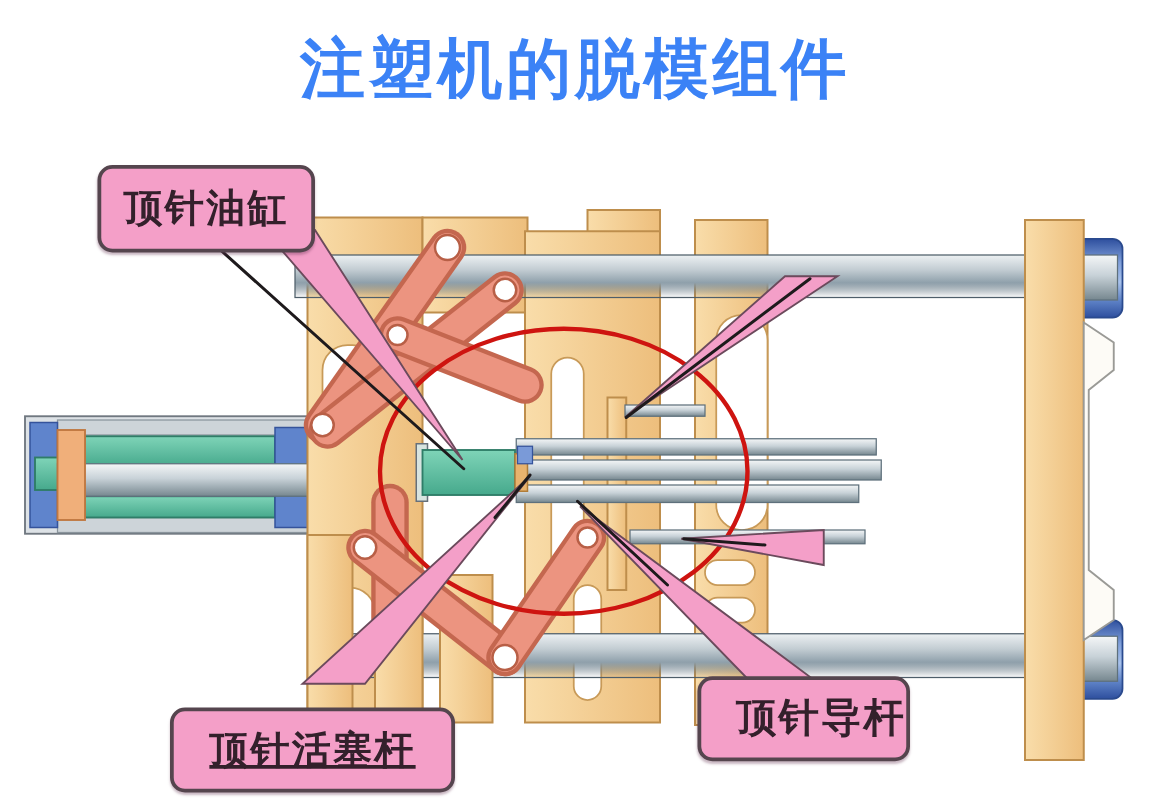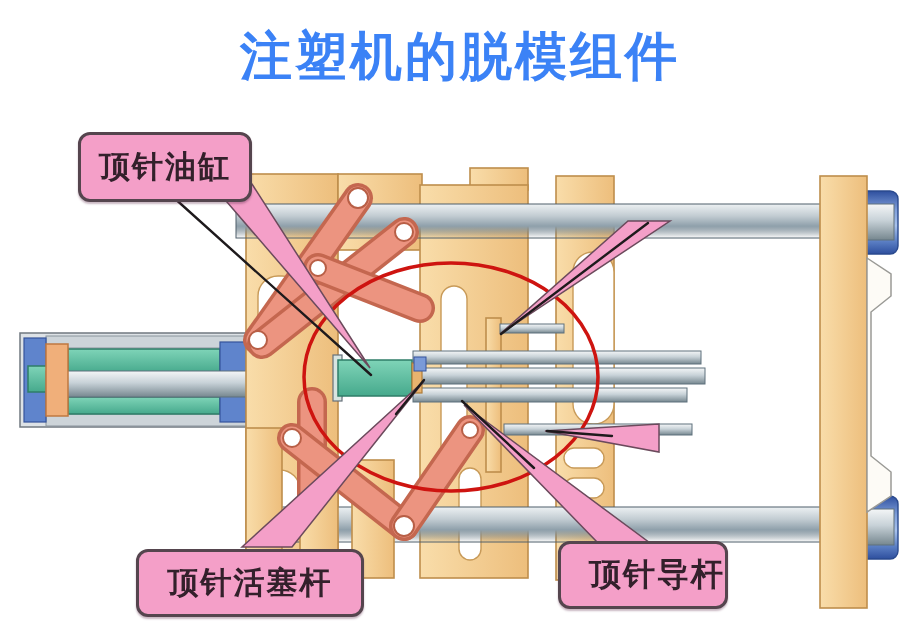--- a/index.html
+++ b/index.html
@@ -198,21 +198,21 @@
   
   <div class="title">注塑机的脱模组件</div>
 
   
   <div class="callout" style="left:78px;top:118px;width:168px;height:64px;font-size:31px;margin-top:14px;">
     <span>顶针油缸</span>
   </div>
 
 
 
-  <div class="callout" style="left:136px;top:549px;width:222px;height:62px;font-size:31px;">
+  <div class="callout" style="left:136px;top:566px;width:222px;height:62px;font-size:31px;text-decoration:underline;">
     <span>顶针活塞杆</span>
   </div>
 
   <div class="callout" style="left:558px;top:541px;width:164px;height:62px;font-size:32px;justify-content:flex-end;">
     <span>顶针导杆</span>
   </div>
 
 </div>
 
 </body></html>

